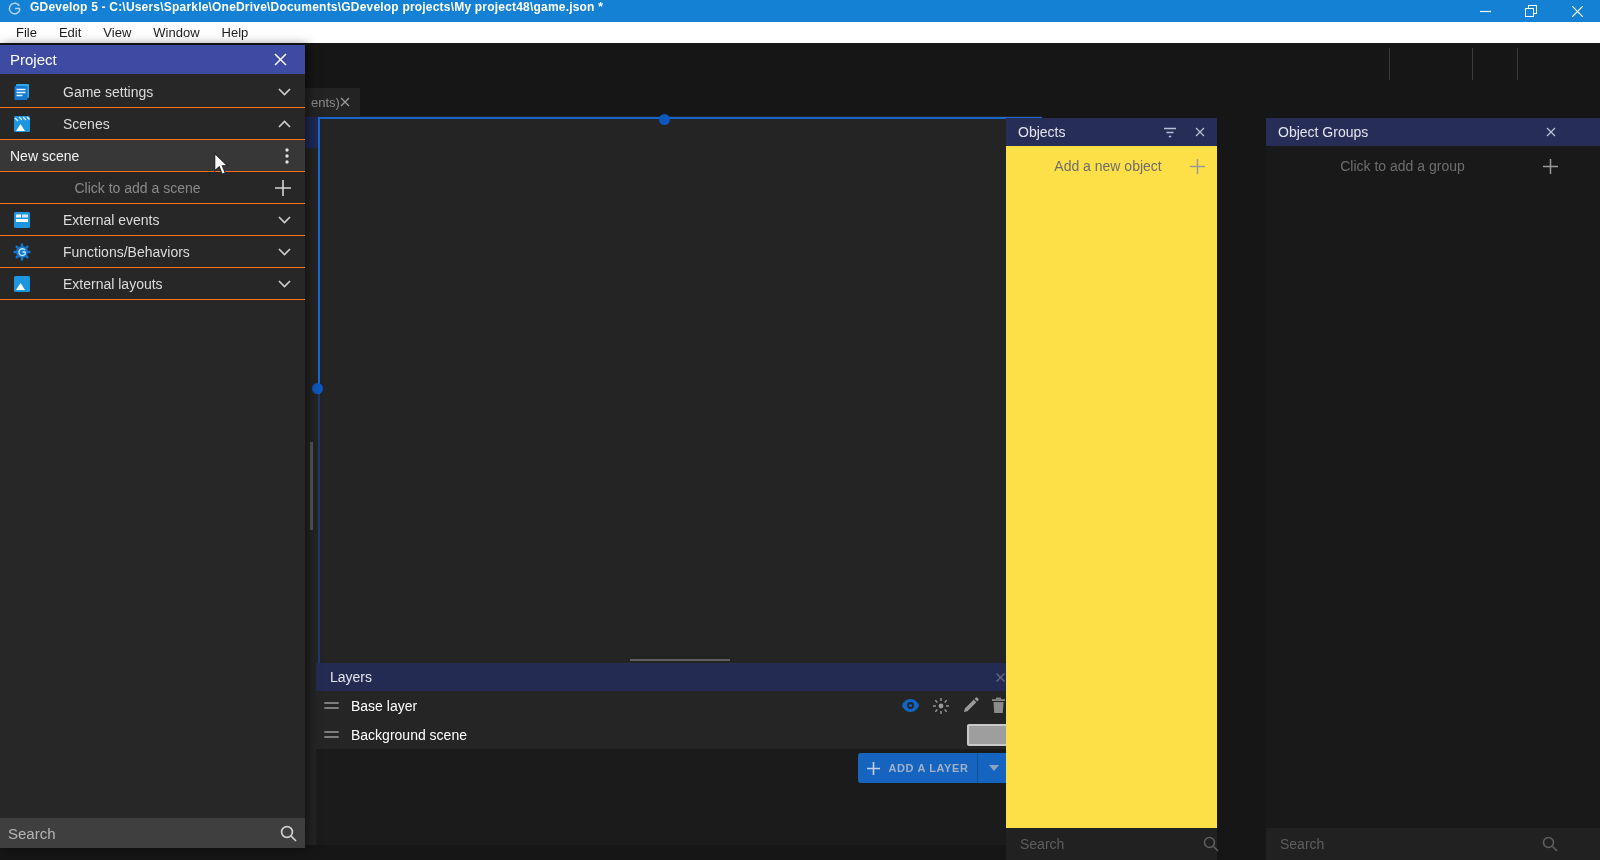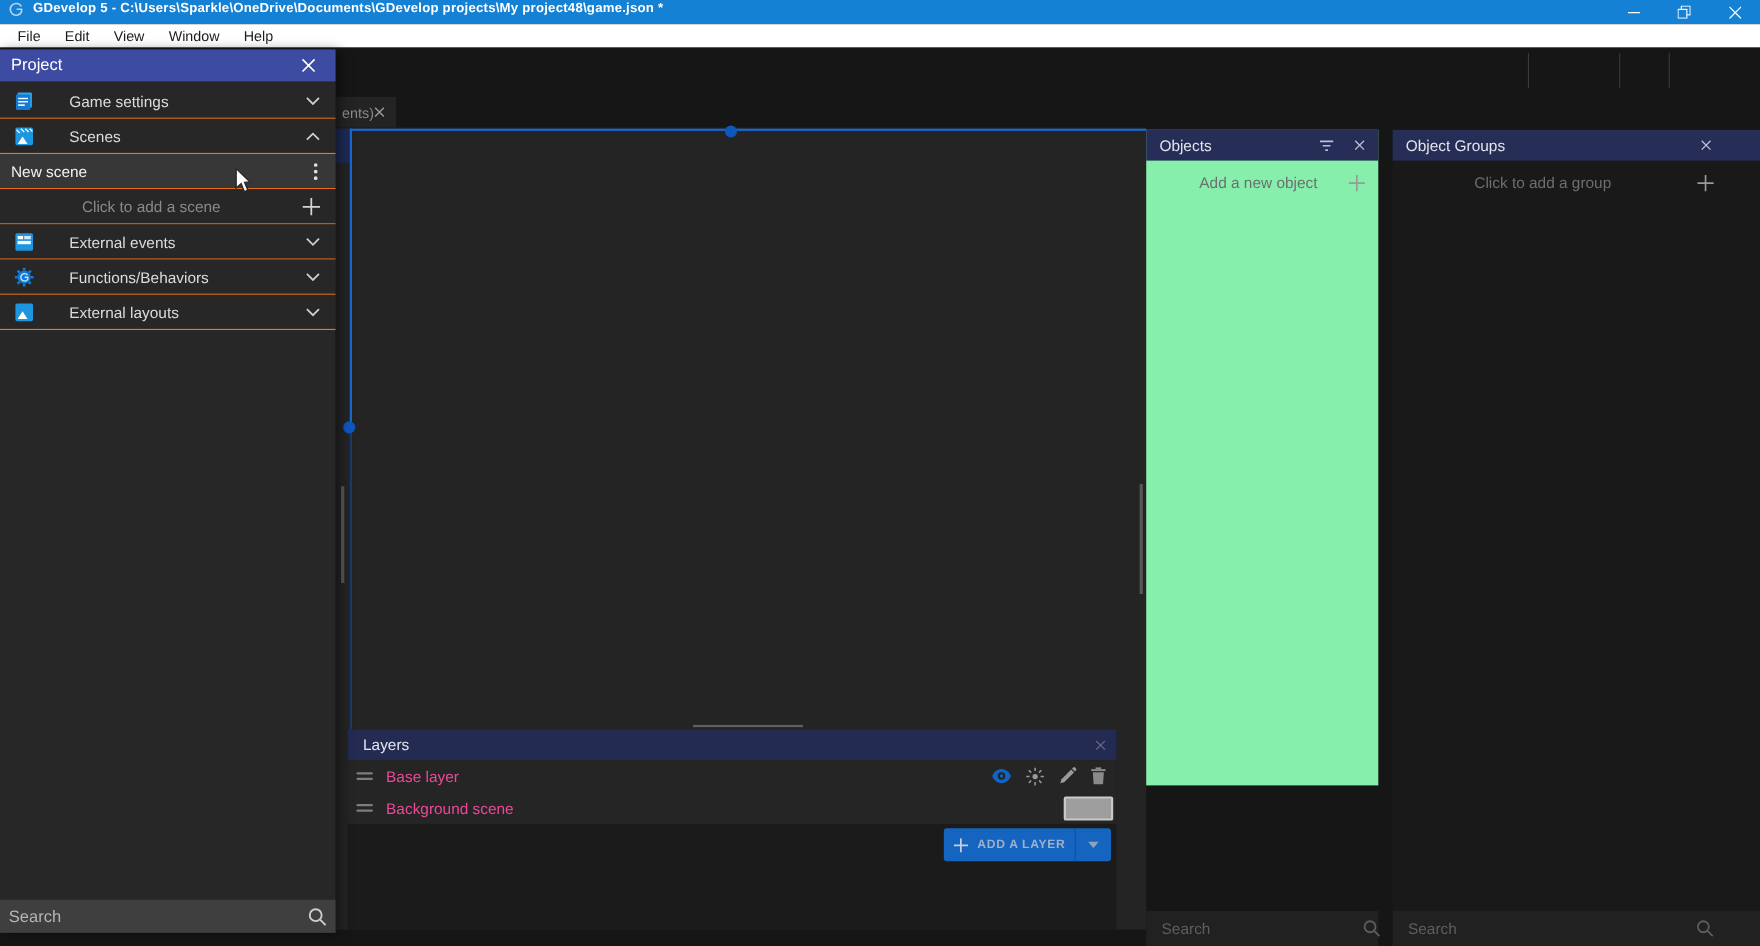--- a/index.html
+++ b/index.html
@@ -39,34 +39,34 @@
 
   
   .panel-header{height:28px;display:flex;align-items:center;box-sizing:border-box;}
   .panel-title{font-size:14px;color:#e4e4ec;}
   .icon-btn{display:flex;align-items:center;justify-content:center;}
 
   
   .layers{left:316px;top:663px;width:699px;height:182px;background:#1b1b1b;}
   .layers-header{background:#232b52;padding:0 10px 0 14px;}
   .layer-row{height:29px;display:flex;align-items:center;background:#252525;padding-left:8px;box-sizing:border-box;}
-  .layer-name{font-size:14px;color:#ec4899;margin-left:12px;}
+  .layer-name{font-size:14px;color:#ffffff;margin-left:12px;}
   .drag-handle{display:flex;flex-direction:column;gap:3px;width:15px;}
   .drag-handle i{display:block;height:2px;background:#7d7d7d;border-radius:1px;}
   .layer-icons{margin-left:auto;display:flex;align-items:center;gap:12px;padding-right:9px;}
   .swatch{width:45px;height:22px;background:#9e9e9e;border:2px solid #c9c9c9;border-radius:2px;box-sizing:border-box;}
   .add-layer-btn{left:542px;top:90px;width:152px;height:30px;background:#1565c0;border-radius:3px;
                  display:flex;align-items:stretch;overflow:hidden;}
   .alb-main{flex:1;display:flex;align-items:center;justify-content:center;gap:9px;}
   .alb-label{font-size:11px;font-weight:bold;letter-spacing:.6px;color:#9fb0c8;}
   .alb-sep{width:1px;background:#0f519f;}
   .alb-arrow{width:32px;display:flex;align-items:center;justify-content:center;}
 
   
-  .objects{left:1042px;top:118px;width:211px;height:596px;background:#86efac;}
+  .objects{left:1006px;top:118px;width:211px;height:742px;background:#fde047;}
   .groups{left:1266px;top:118px;width:334px;height:742px;background:#191919;}
   .right-header{background:#262e58;padding:0 12px;}
   .groups .right-header{padding-right:44px;}
   .empty-row{height:28px;margin-top:6px;display:flex;align-items:center;box-sizing:border-box;}
   .empty-label{flex:1;text-align:center;font-size:14px;color:#6e6e6e;}
   .panel-search{position:absolute;left:0;top:710px;width:100%;height:32px;background:#212121;
                 display:flex;align-items:center;box-sizing:border-box;padding:0 12px;}
   .panel-search input{flex:1;background:transparent;border:none;outline:none;
                       font-family:"Liberation Sans",sans-serif;font-size:14px;color:#a0a0a0;}
   .panel-search input::placeholder{color:#5e5e5e;}

